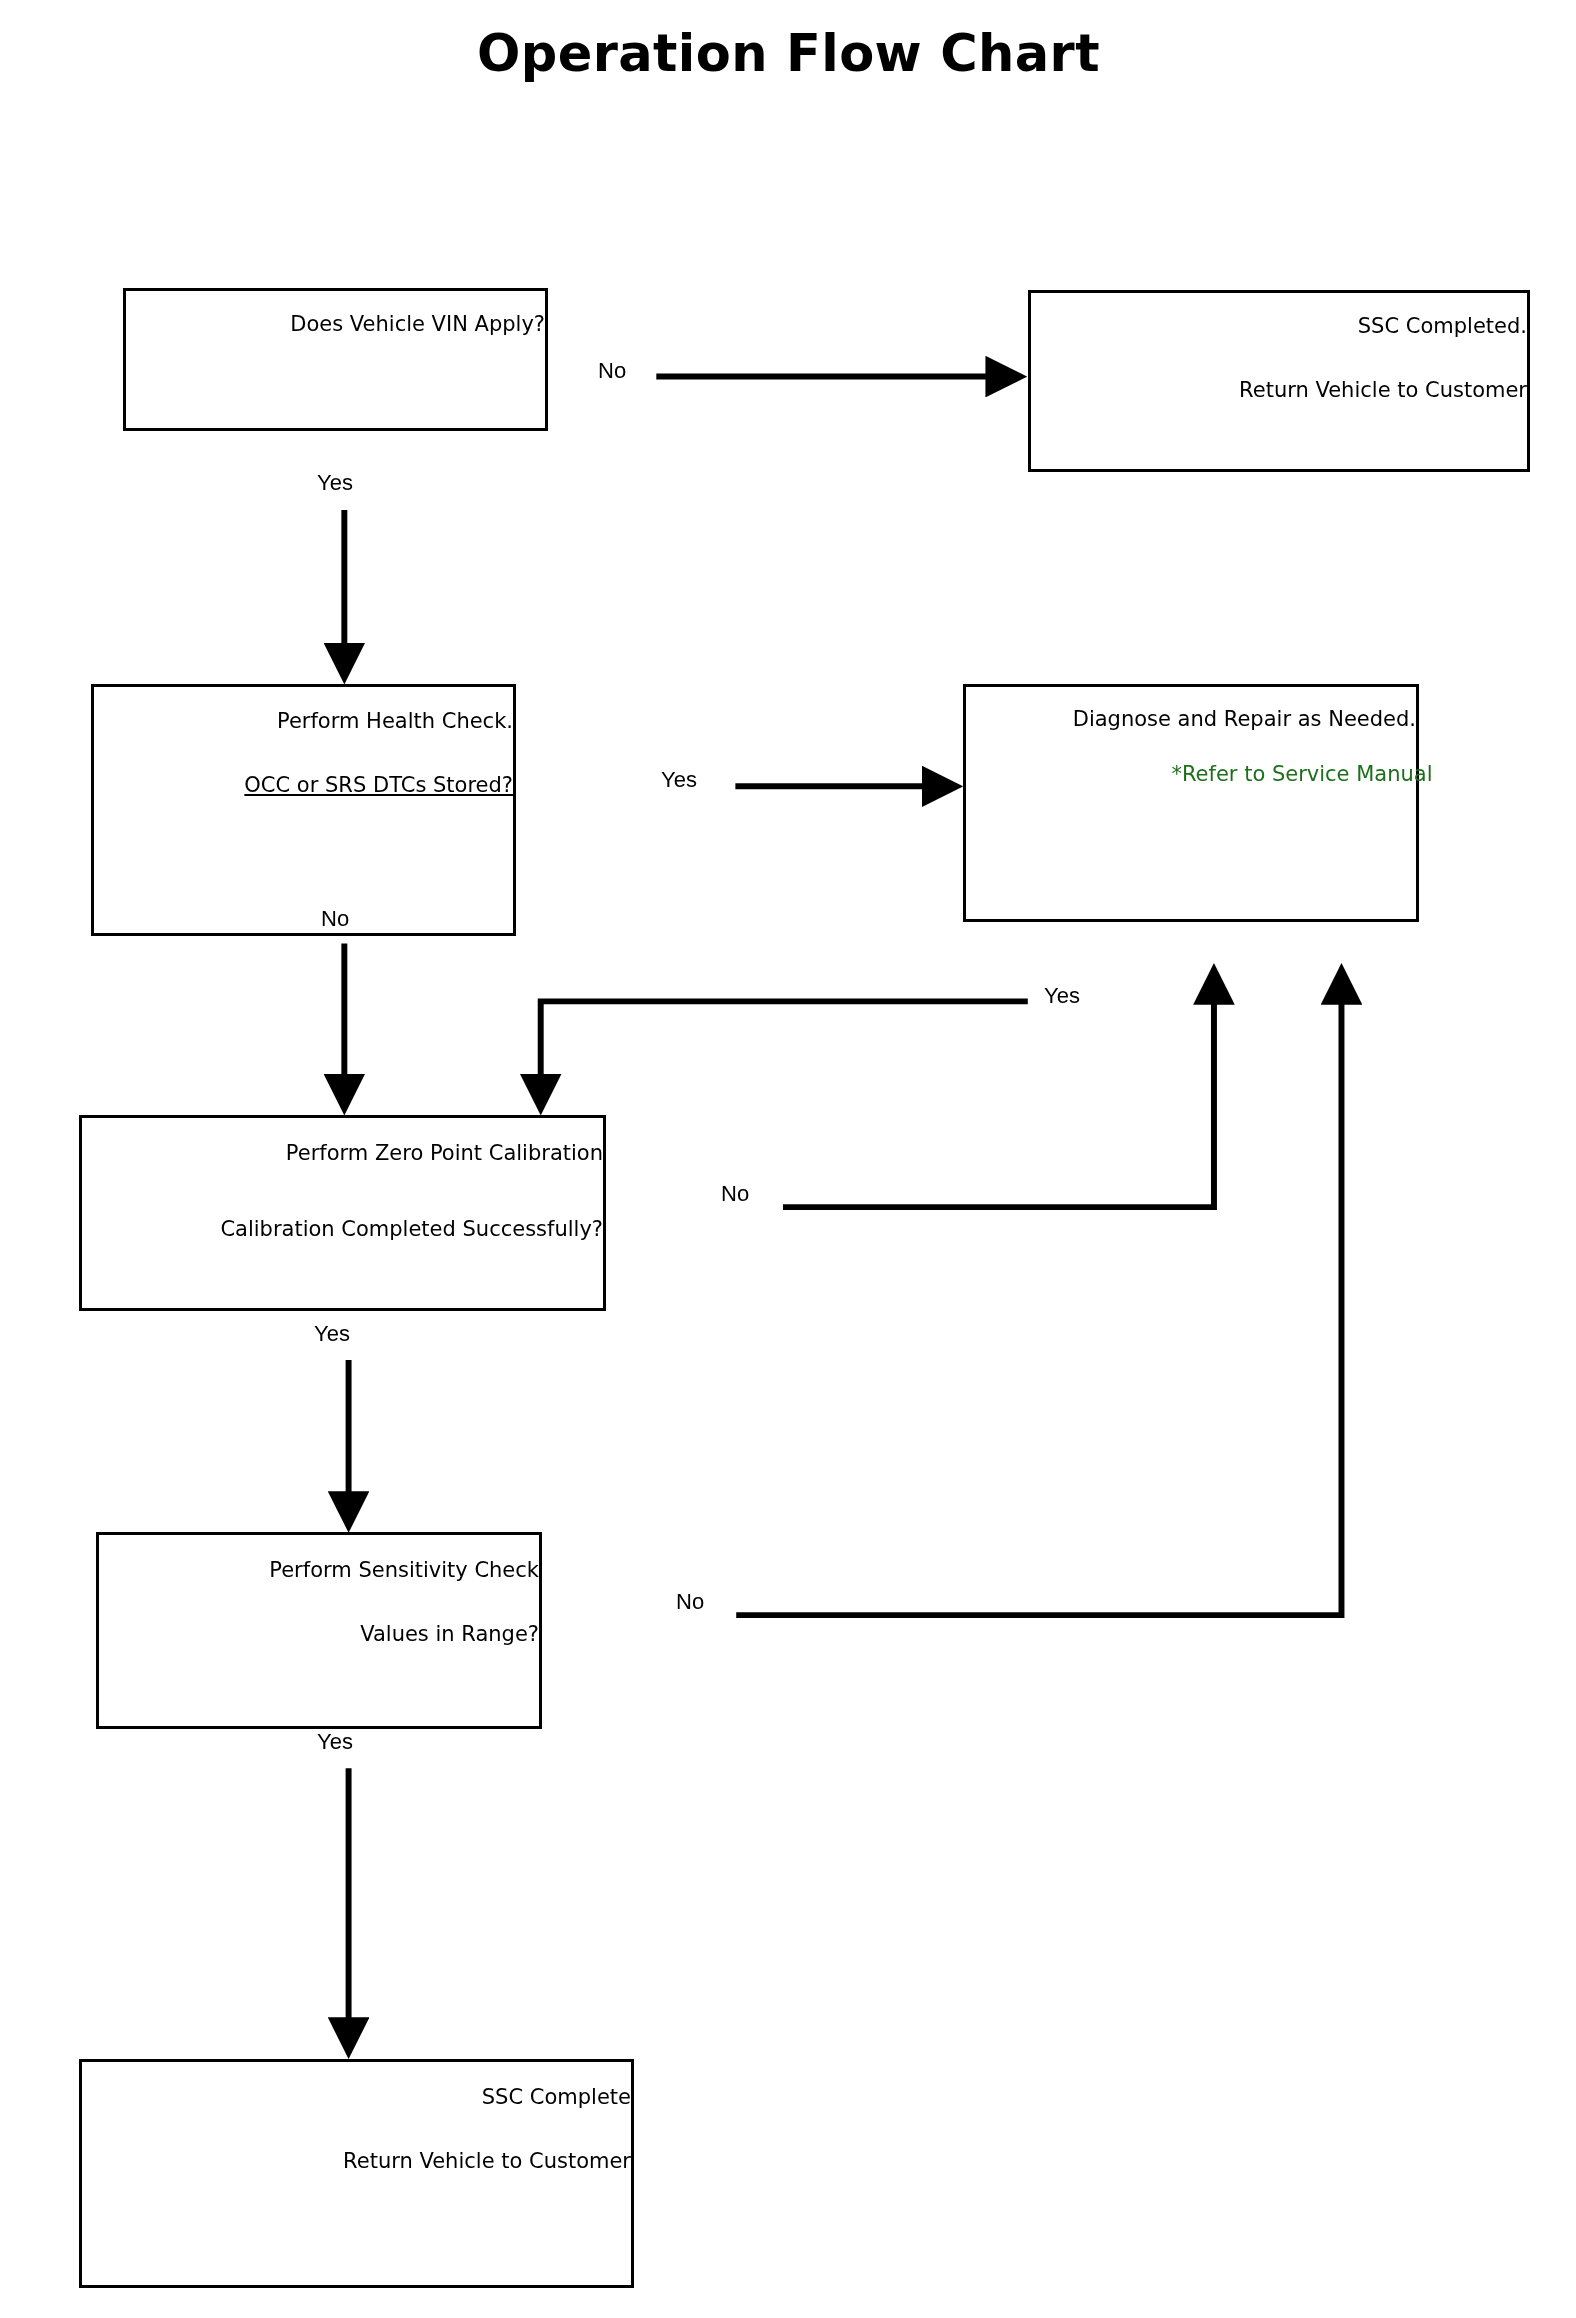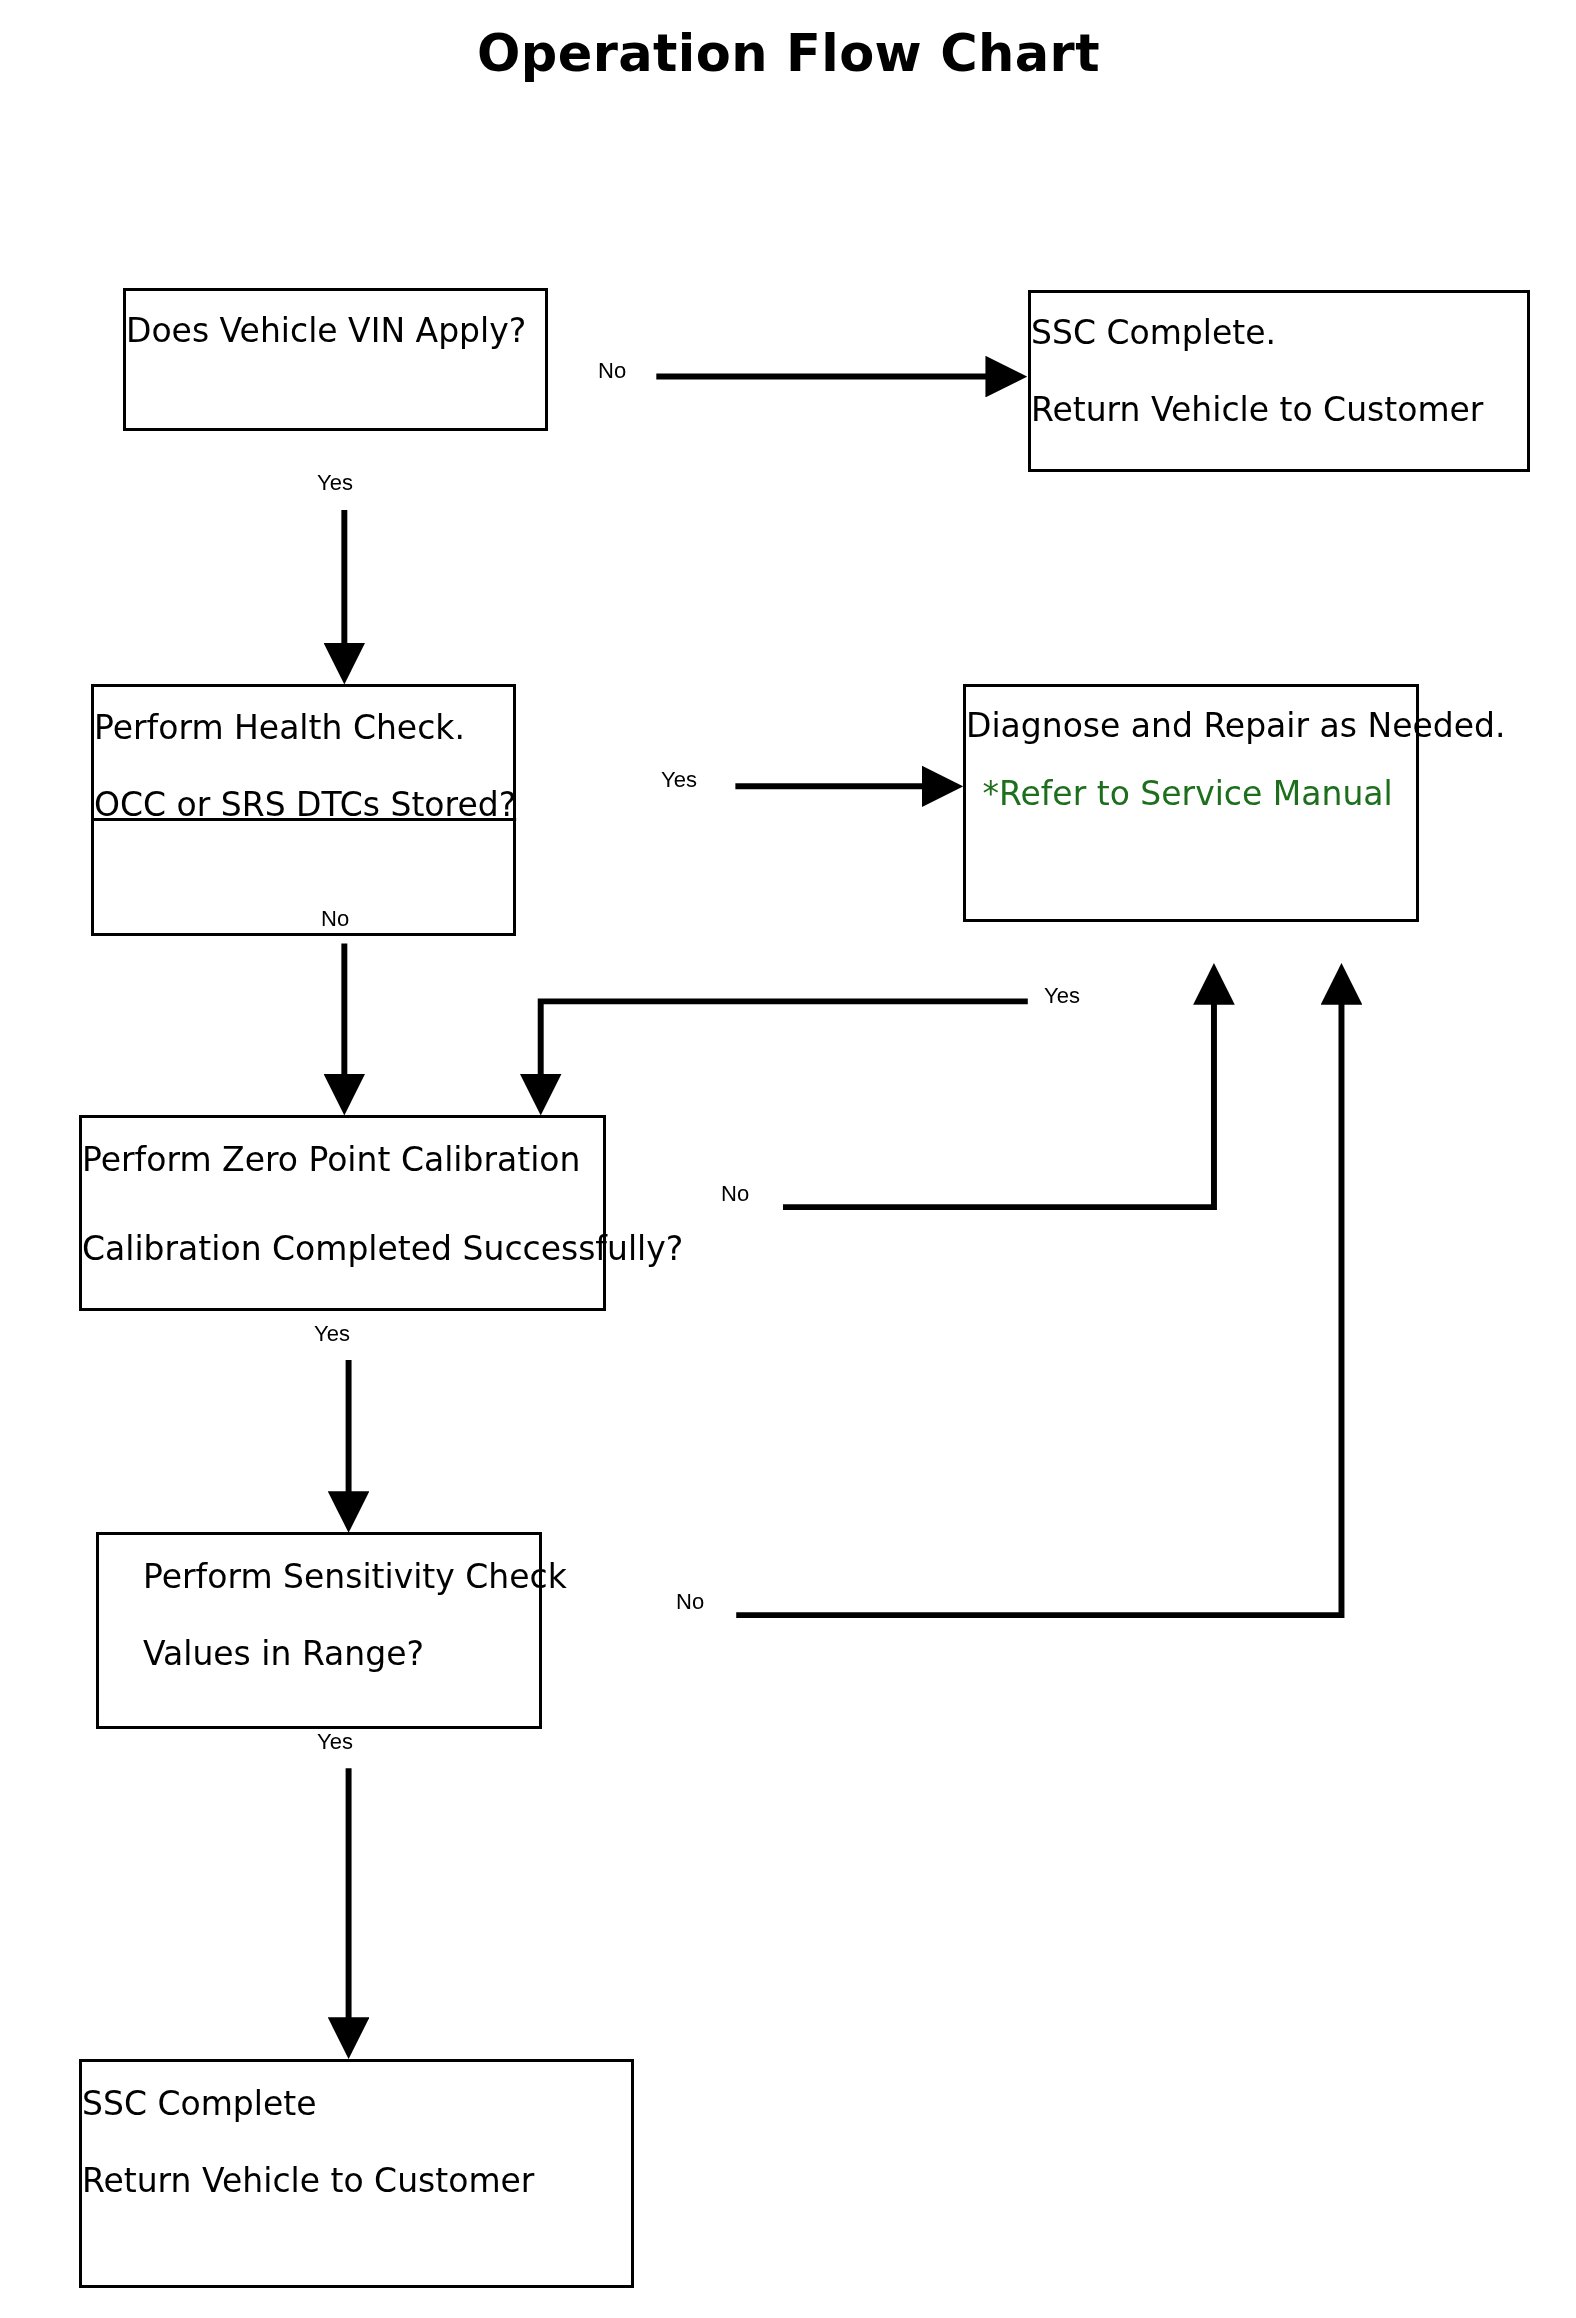--- a/index.html
+++ b/index.html
@@ -35,22 +35,22 @@
     box-sizing: border-box;
     border: 3.4px solid #000000;
     background: #ffffff;
     display: flex;
     flex-direction: column;
     align-items: center;
     justify-content: flex-start;
   }
   .node .line {
     width: 100%;
-    text-align: left;
-    font-size: 33px;
+    text-align: right;
+    font-size: 21px;
     line-height: 1.1;
     white-space: nowrap;
     font-family: "DejaVu Sans", "Liberation Sans", sans-serif;
   }
   .node .line.green {
     color: #1d6f1d;
   }
   .edge-label {
     position: absolute;
     font-size: 22px;
@@ -107,21 +107,21 @@
 
      SSC Complete --&gt;
     <path d="M 410 2080 L 410 2414" fill="none" stroke="#000000" stroke-width="7" marker-end="url(#arrow)"></path>
   </svg>
 
   <div class="node" style="left:123px; top:288px; width:425px; height:143px; padding-top:22px;">
     <div class="line">Does Vehicle VIN Apply?</div>
   </div>
 
   <div class="node" style="left:1028px; top:290px; width:502px; height:182px; padding-top:22px;">
-    <div class="line">SSC Complete.</div>
+    <div class="line">SSC Completed.</div>
     <div class="line" style="margin-top:41px;">Return Vehicle to Customer</div>
   </div>
 
   <div class="node" style="left:91px; top:684px; width:425px; height:252px; padding-top:23px;">
     <div class="line">Perform Health Check.</div>
     <div class="line" style="margin-top:41px;text-decoration:underline;">OCC or SRS DTCs Stored?</div>
   </div>
 
   <div class="node" style="left:963px; top:684px; width:456px; height:238px; padding-top:21px;">
     <div class="line">Diagnose and Repair as Needed.</div>

